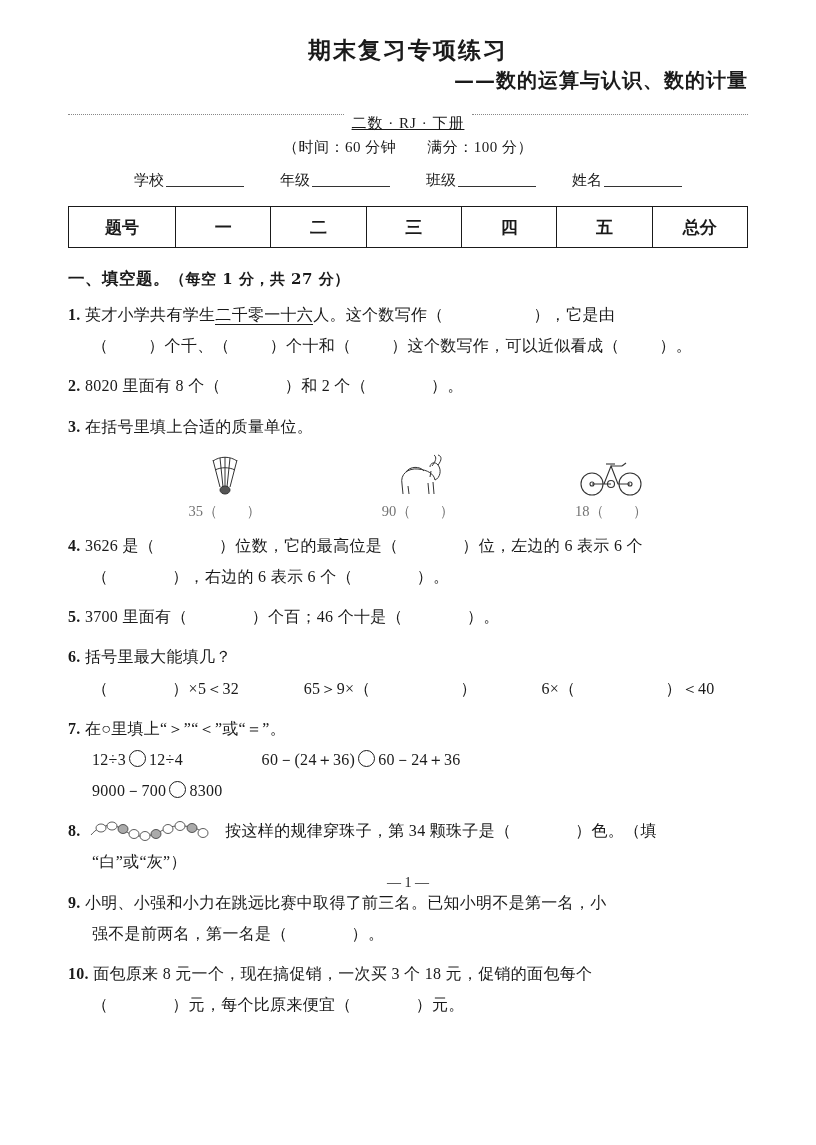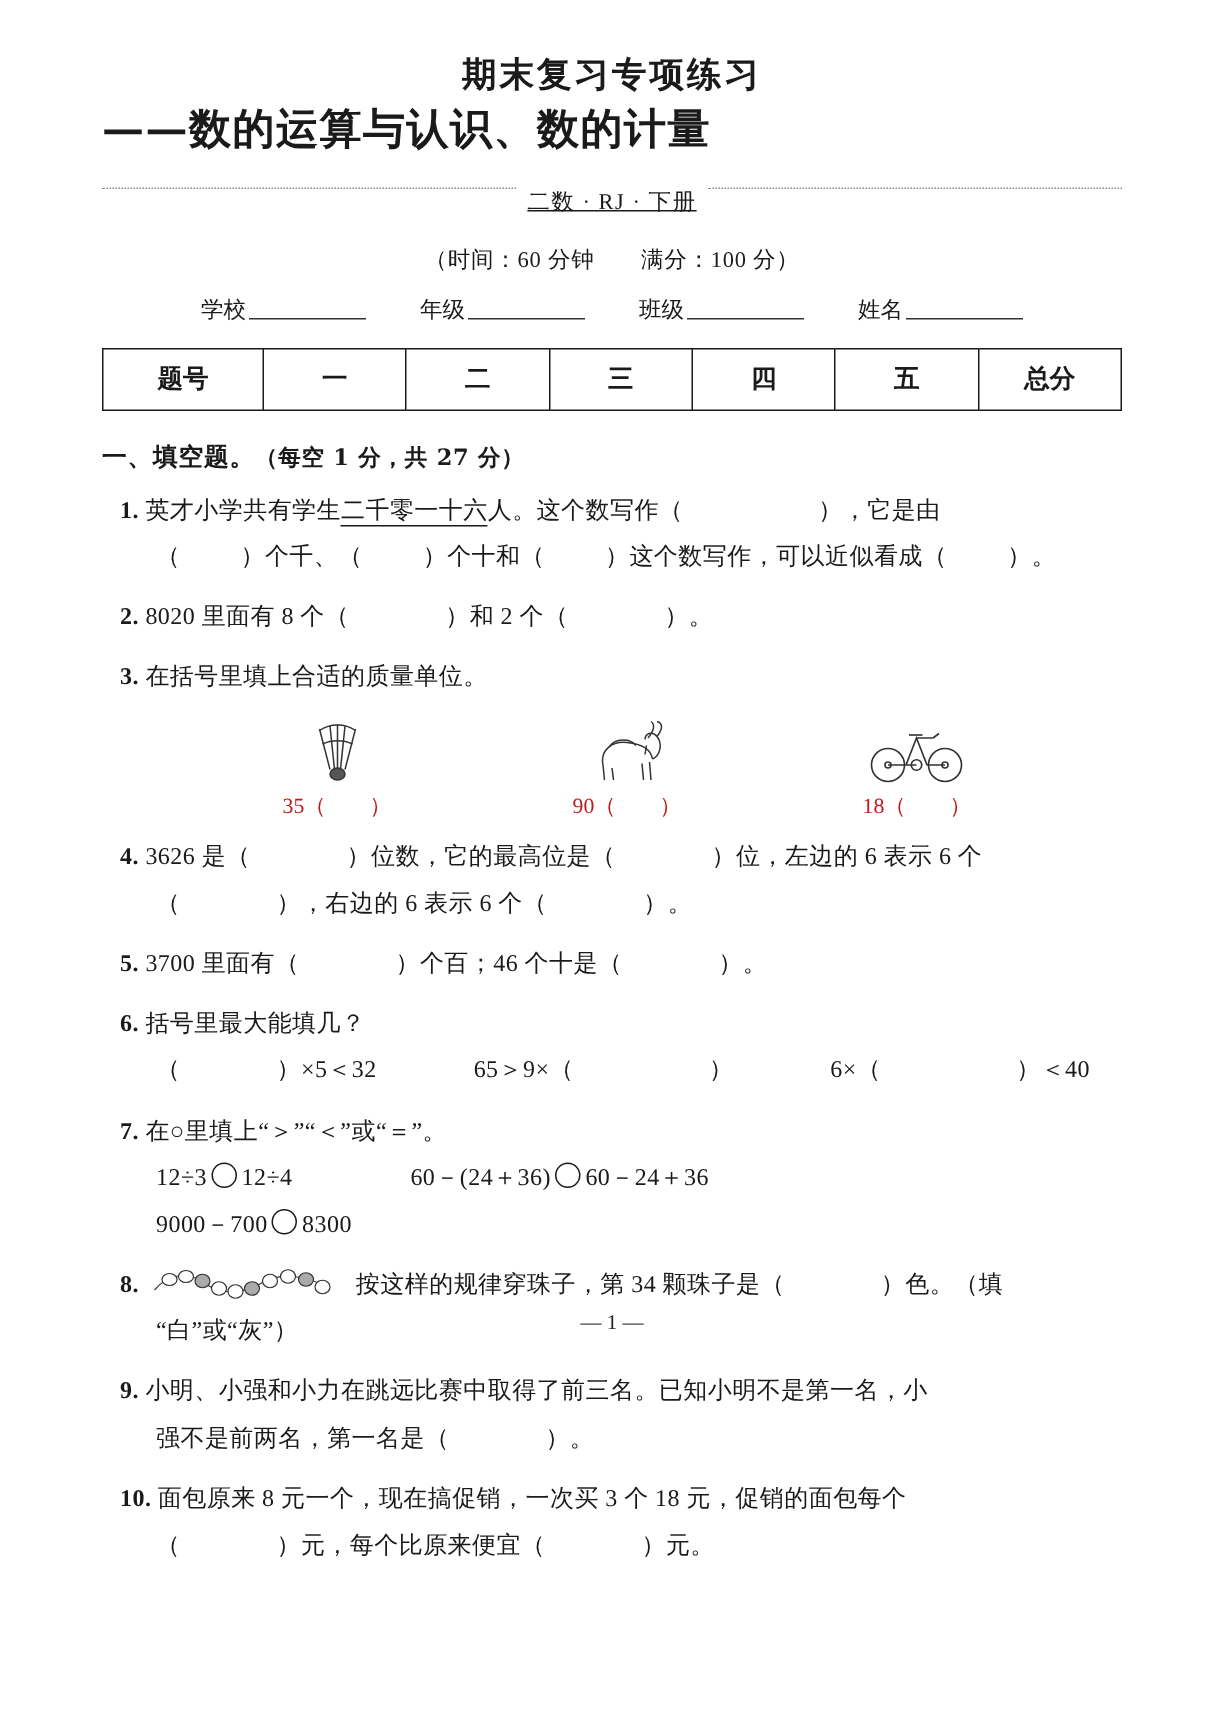--- a/index.html
+++ b/index.html
@@ -31,22 +31,22 @@
   
   .title-1 {
     text-align: center;
     font-size: 23px;
     font-weight: bold;
     letter-spacing: 2px;
     line-height: 1.35;
     font-family: "DejaVu Serif", "Liberation Serif", serif;
   }
   .title-2 {
-    text-align: left;
-    font-size: 28px;
+    text-align: right;
+    font-size: 20px;
     font-weight: bold;
     letter-spacing: 1px;
     line-height: 1.35;
     margin-top: 2px;
     font-family: "DejaVu Serif", "Liberation Serif", serif;
   }
   .subject-row {
     display: flex;
     margin-top: 20px;
     gap: 8px;
@@ -58,21 +58,21 @@
     height: 0;
   }
   .subject {
     font-size: 15px;
     letter-spacing: 1px;
     white-space: nowrap;
   }
   .exam-info {
     text-align: center;
     font-size: 15px;
-    margin-top: 20px;
+    margin-top: 5px;
     letter-spacing: 0.5px;
   }
   .fill-row {
     display: flex;
     justify-content: center;
     gap: 36px;
     margin-top: 14px;
     font-size: 15px;
   }
   .fill-item {
@@ -114,21 +114,20 @@
   }
   .sec-head .light {
     font-weight: bold;
     font-size: 15px;
   }
   .q {
     font-size: 16px;
     line-height: 1.95;
     margin-top: 9px;
     letter-spacing: 0.3px;
-    margin-left: 12px;
   }
   .q .num {
     font-weight: bold;
   }
   .indent {
     display: block;
     padding-left: 24px;
   }
   .u {
     border-bottom: 1px solid #1a1a1a;
@@ -156,21 +155,21 @@
     margin-top: 10px;
     padding: 0 40px 0 60px;
   }
   .pic-cell {
     text-align: center;
     width: 130px;
   }
   .pic-cap {
     font-size: 14.5px;
     margin-top: 4px;
-    color: #b91c1c;
+    color: #737373;
   }
   .pic-svg { display:block; margin: 0 auto; }
   .beads { vertical-align: -5px; margin: 0 4px; }
   .footer {
     position: absolute;
     bottom: 16px;
     left: 0;
     width: 816px;
     text-align: center;
     font-size: 14px;

